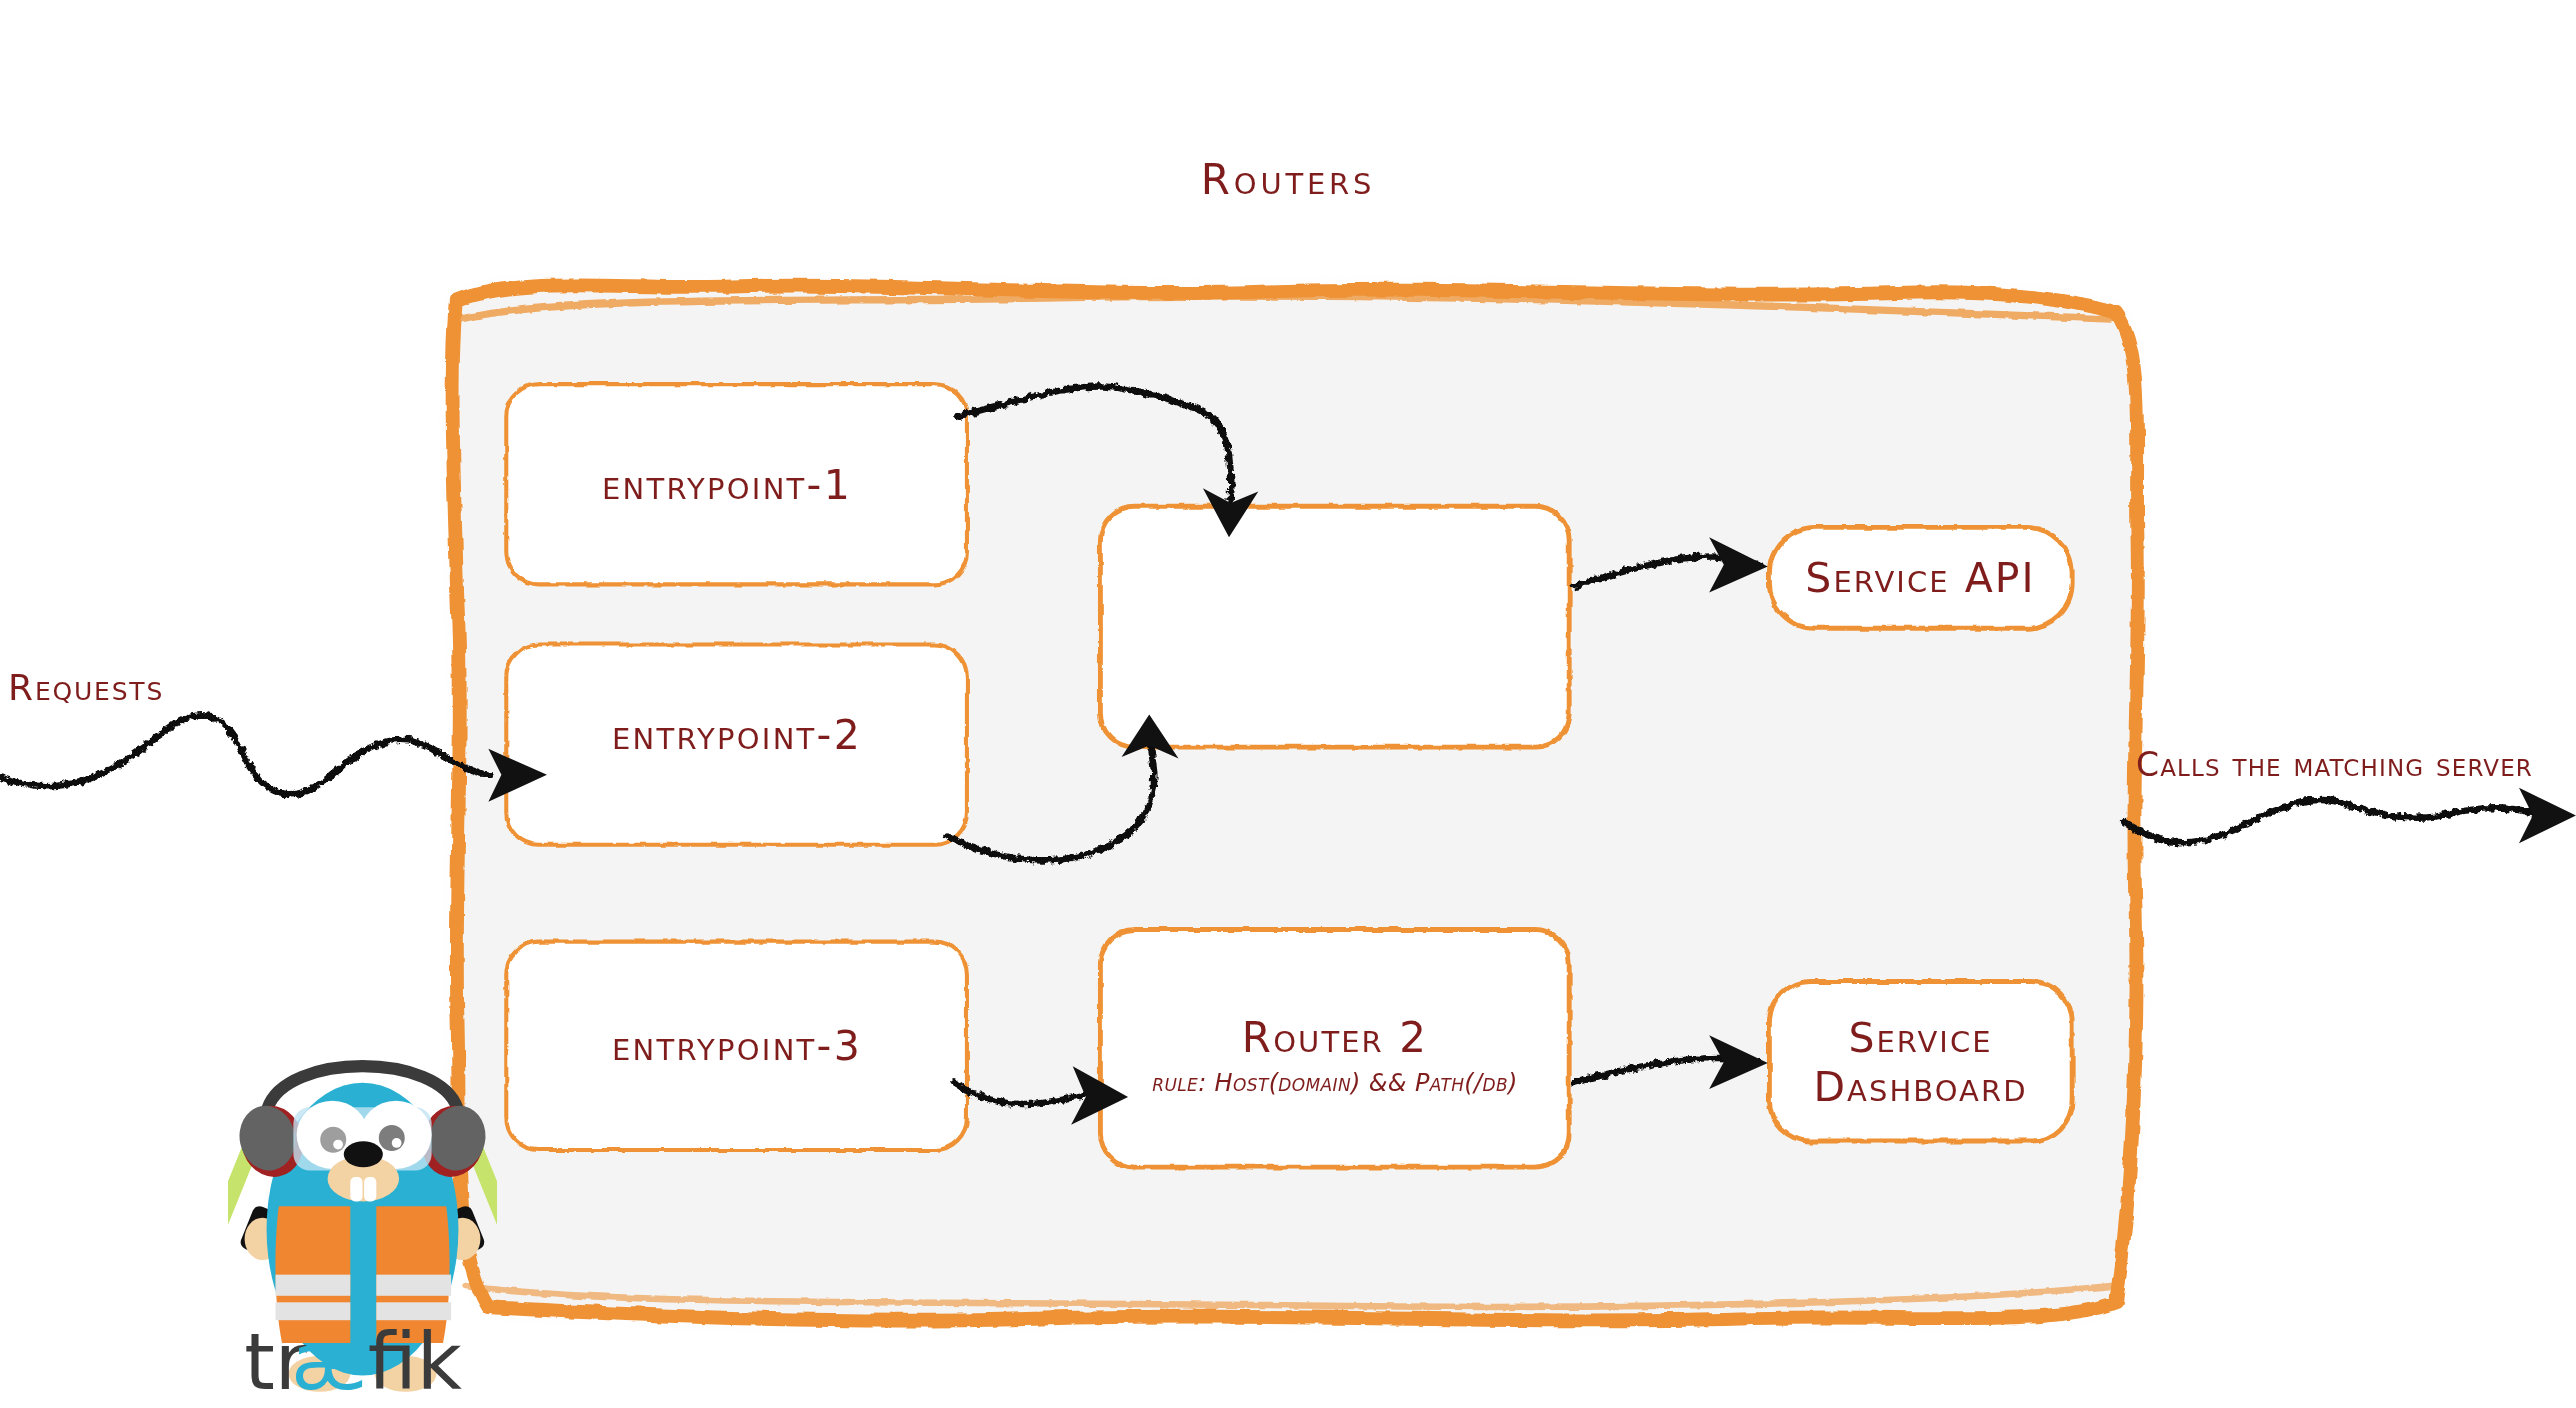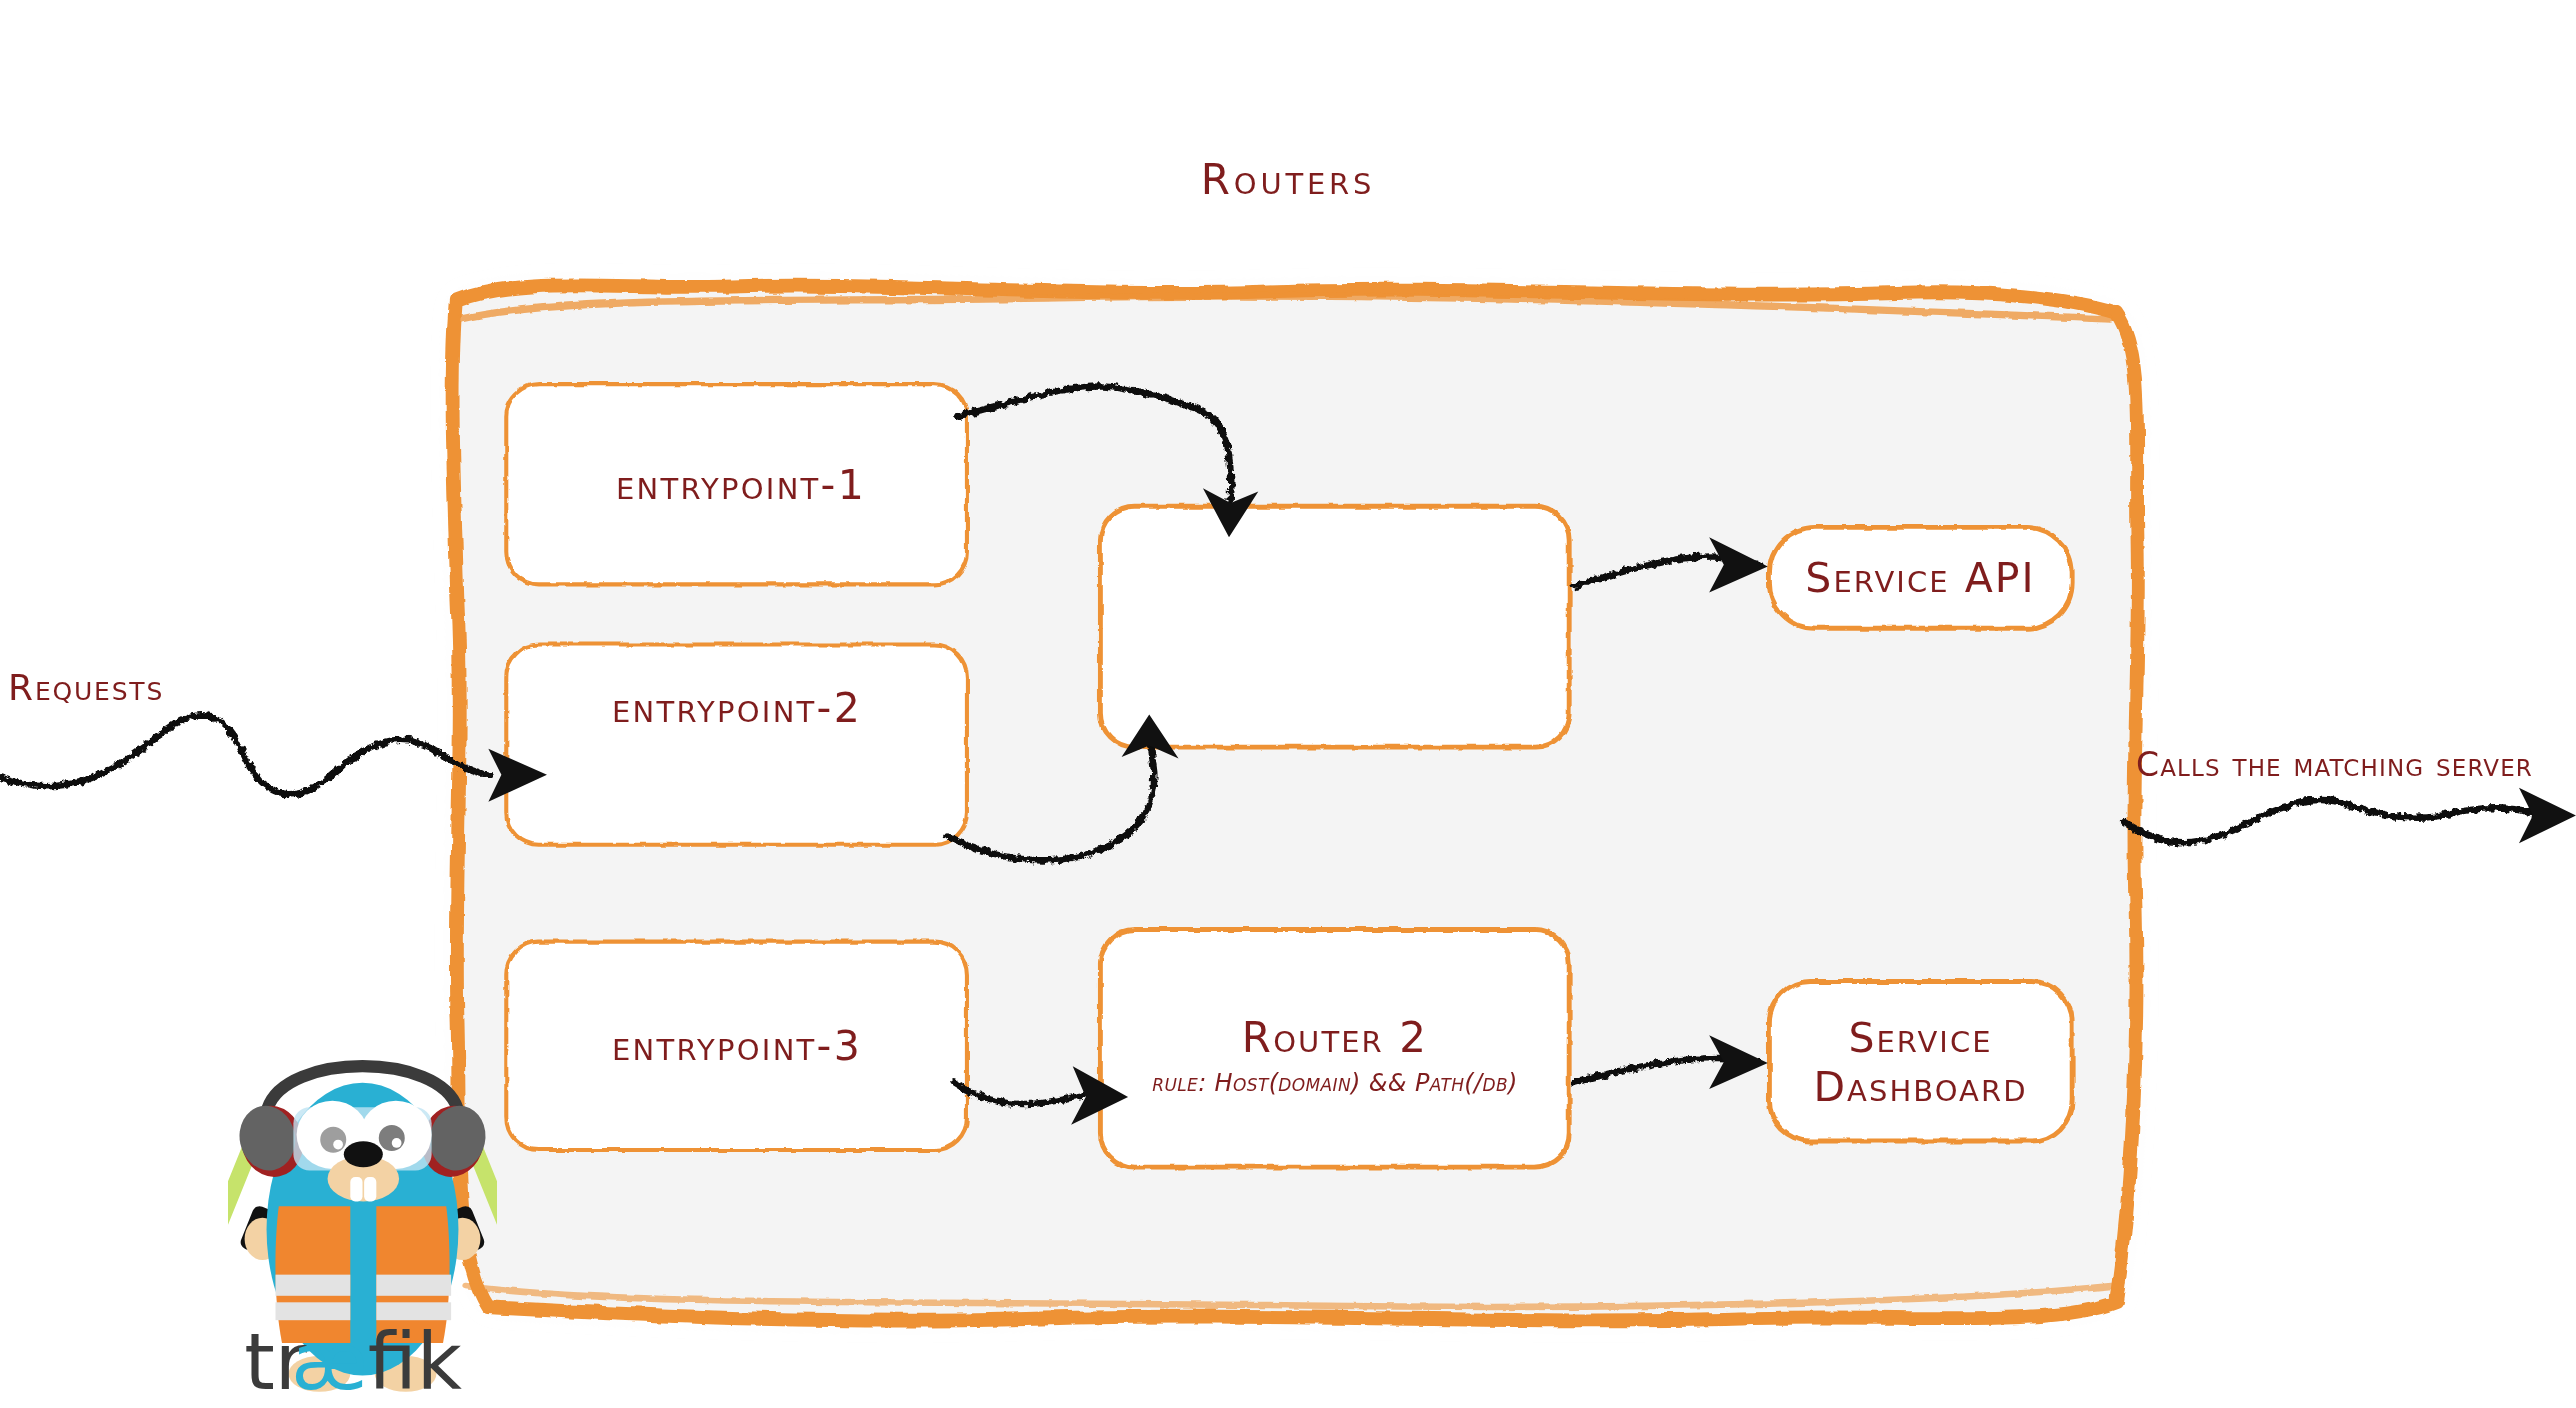--- a/index.html
+++ b/index.html
@@ -31,22 +31,22 @@
     position:absolute;display:flex;flex-direction:column;
     align-items:center;justify-content:center;
     text-align:center;pointer-events:none;
   }
   .ep-label{font-size:41px;letter-spacing:.055em;font-variant:small-caps;}
   .router-title{font-size:42px;letter-spacing:.05em;}
   .router-rule{font-size:36px;letter-spacing:.03em;}
   .router-rule-sm{font-size:24px;letter-spacing:.015em;font-style:italic;}
   .svc-label{font-size:41px;letter-spacing:.05em;line-height:1.18;}
 
-  #entrypoint-1-box{left:509px;top:383px;width:464px;height:203px;}
-  #entrypoint-2-box{left:505px;top:606px;width:464px;height:203px;}
+  #entrypoint-1-box{left:495px;top:383px;width:464px;height:203px;}
+  #entrypoint-2-box{left:505px;top:633px;width:464px;height:203px;}
   #entrypoint-3-box{left:505px;top:940px;width:464px;height:212px;}
 
   #router-1-box{left:1099px;top:505px;width:472px;height:244px;gap:42px;}
   #router-2-box{left:1099px;top:928px;width:472px;height:254px;gap:6.5px;}
 
   #service-api-box{left:1774px;top:529px;width:293px;height:98px;}
   #service-dashboard-box{left:1774px;top:985px;width:293px;height:155px;}
 
   
   #requests-label{left:8.1px;top:667px;font-size:36px;letter-spacing:.05em;}

